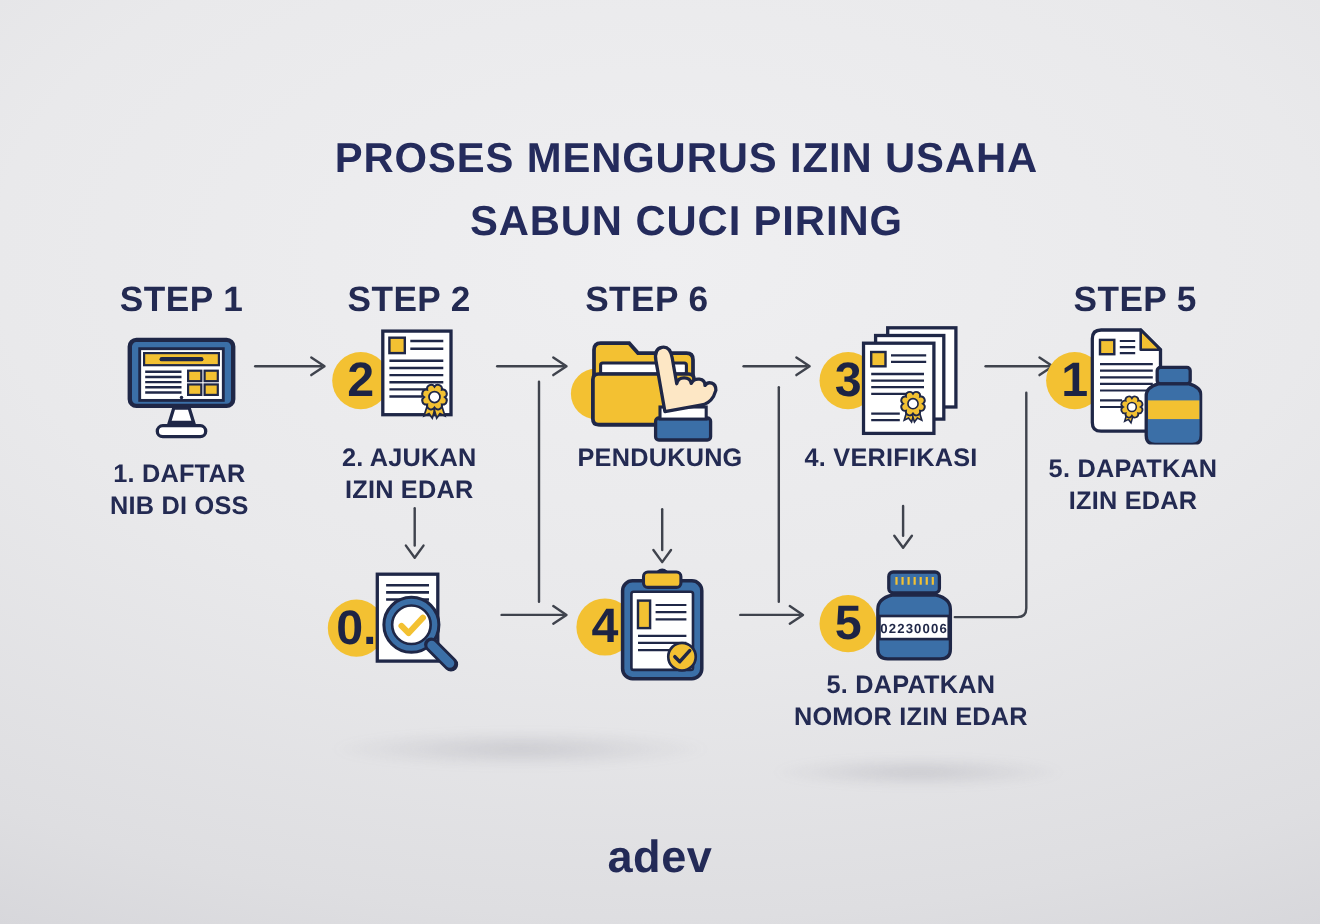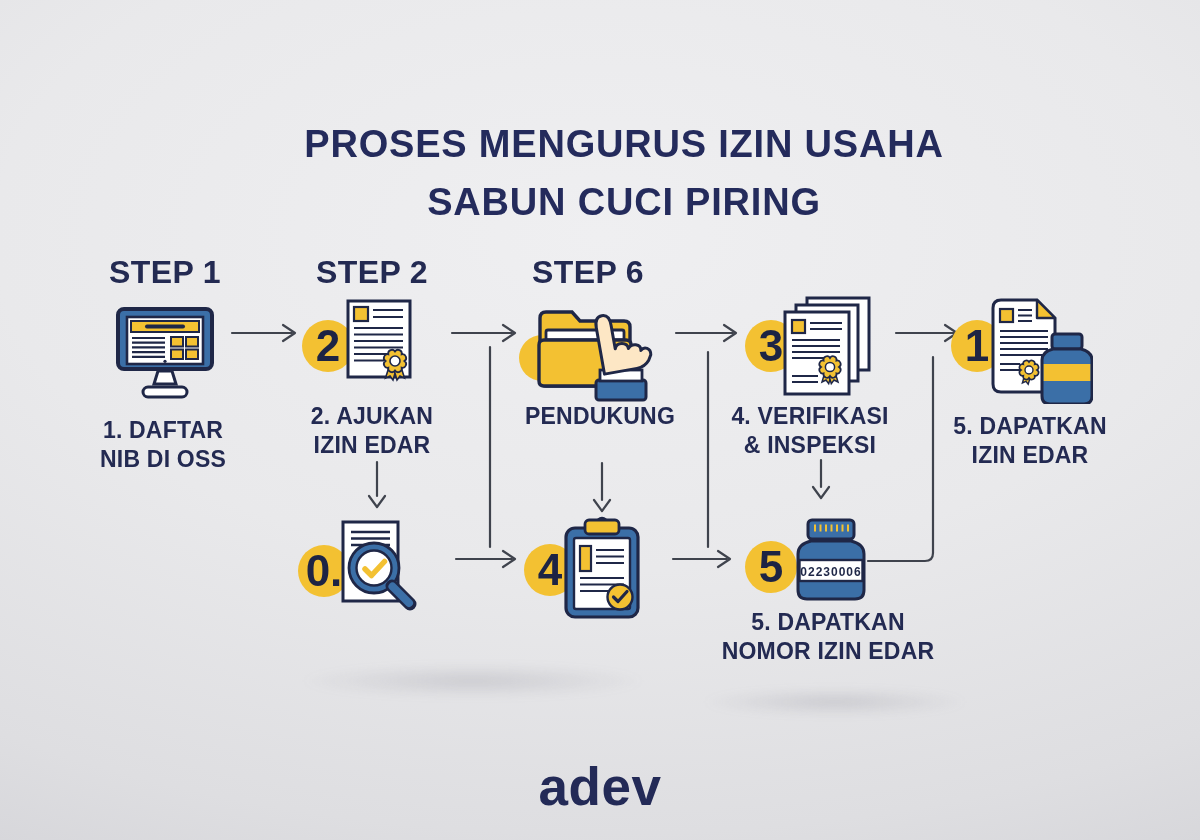--- a/index.html
+++ b/index.html
@@ -22,21 +22,21 @@
   }
   .badge{
     position:absolute;width:52px;height:52px;border-radius:50%;
     background:#f3c132;color:#1d2444;font-weight:800;font-size:44px;
     display:flex;align-items:center;justify-content:center;z-index:2;
   }
   .icon{position:absolute;z-index:3;}
   .connectors{position:absolute;left:0;top:0;z-index:1;}
   .logo{
     position:absolute;left:0;top:756px;width:1200px;text-align:center;
-    color:#232a57;font-weight:800;font-size:53px;letter-spacing:.5px;
+    color:#232a57;font-weight:800;font-size:41px;letter-spacing:.5px;
   }
   .shadow{
     position:absolute;border-radius:50%;
     background:radial-gradient(ellipse at center, rgba(110,110,125,.20) 0%, rgba(110,110,125,0) 70%);
     filter:blur(4px);z-index:0;
   }
 </style>
 </head>
 <body>
 
@@ -100,20 +100,21 @@
       <g>
           <path d="M673,559 H727"></path>
           <path d="M718,551 L730,559 L718,567"></path>
         </g>
     </g>
   </svg>
 
   <div class="step-header" style="left:80px;top:254px">STEP 1</div>
   <div class="step-header" style="left:287px;top:254px">STEP 2</div>
   <div class="step-header" style="left:503px;top:254px">STEP 6</div>
+  <div class="step-header" style="left:947px;top:254px">STEP 5</div>
 
   <div class="badge" style="left:302px;top:320px">2</div>
   <div class="badge" style="left:745px;top:320px">3</div>
   <div class="badge" style="left:951px;top:320px">1</div>
   <div class="badge" style="left:298px;top:545px">0.</div>
   <div class="badge" style="left:524px;top:544px">4</div>
   <div class="badge" style="left:745px;top:541px">5</div>
 
   <svg class="icon" style="left:115px;top:306px" width="100" height="95" viewBox="0 0 100 95">
     <rect x="3" y="3" width="94" height="60" rx="6" fill="#3b6fa7" stroke="#1f2747" stroke-width="4"></rect>
@@ -228,21 +229,20 @@
   </div>
   <div class="step-label" style="left:257px;top:402px">
     <div>2. AJUKAN</div>
     <div>IZIN EDAR</div>
   </div>
   <div class="step-label" style="left:485px;top:402px">
     <div>PENDUKUNG</div>
   </div>
   <div class="step-label" style="left:695px;top:402px">
     <div>4. VERIFIKASI</div>
-    <div>&amp; INSPEKSI</div>
   </div>
   <div class="step-label" style="left:915px;top:412px">
     <div>5. DAPATKAN</div>
     <div>IZIN EDAR</div>
   </div>
   <div class="step-label" style="left:698px;top:608px;width:260px">
     <div>5. DAPATKAN</div>
     <div>NOMOR IZIN EDAR</div>
   </div>
 

